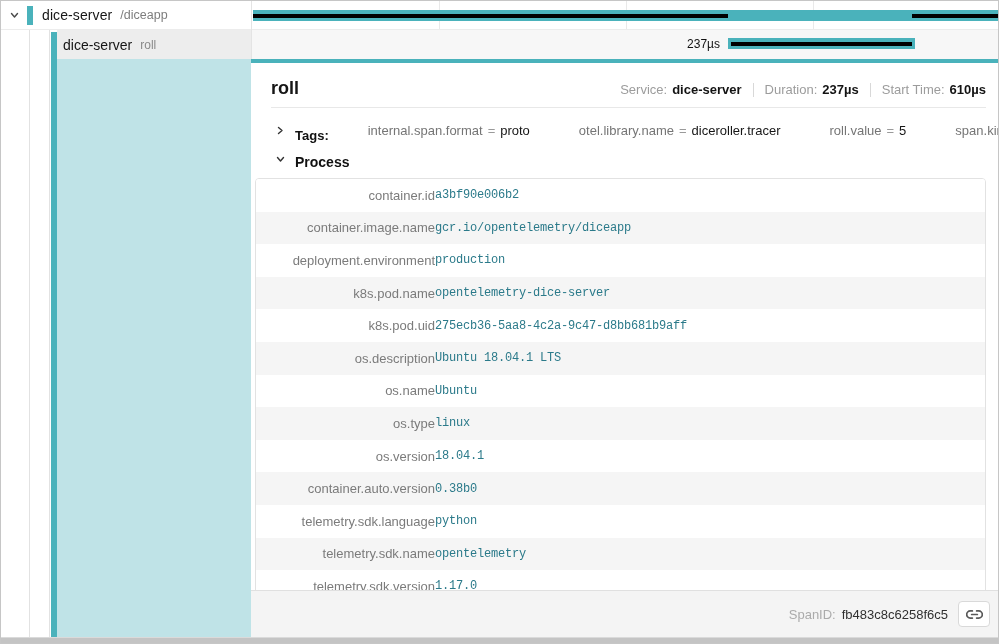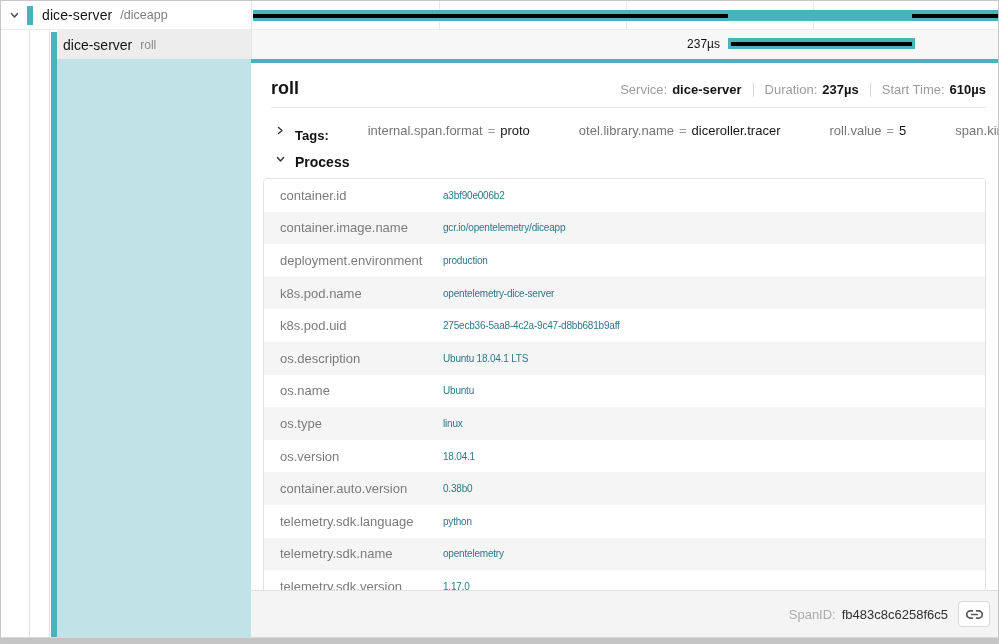--- a/index.html
+++ b/index.html
@@ -55,25 +55,25 @@
   .tagsrow { display:flex; align-items:center; padding:9px 14px 1px 16px; font-size:13px; }
   .tags-label { font-weight:700; color:#111; margin:11px 12px 0 9px; }
   .tag-item { display:flex; align-items:center; color:#757575; white-space:nowrap;padding-left:27px; }
   .tag-eq { color:#9a9a9a; margin:0 5px; }
   .tag-val { color:#161616; }
   .tag-sep { width:1px; height:16px; background:#dcdcdc; margin:0 11px; }
 
   .procrow { display:flex; align-items:flex-start; padding:10px 14px 7px 16px; }
   .proc-label { font-weight:700; font-size:14px; color:#111; margin-left:9px; }
 
-  .ptable { margin:1px 14px 0 12px; border:1px solid #e2e2e2; border-radius:4px; overflow:hidden; background:#fff; }
+  .ptable { margin:1px 14px 0 4px; border:1px solid #e2e2e2; border-radius:4px; overflow:hidden; background:#fff;text-align:right; }
   .prow { display:flex; align-items:center; height:32.6px; background:#fff; }
   .prow:nth-child(even) { background:#f5f5f5; }
   .pkey { width:179px; padding-left:16px; font-size:13px; color:#7b7b7b; flex-shrink:0; }
-  .pval { font-family:Liberation Sans, sans-serif; font-size:10px; color:#2b7a8a; letter-spacing:-.2px; }
+  .pval { font-family:Liberation Mono, monospace; font-size:12px; color:#2b7a8a; letter-spacing:-.2px; }
 
   .dfooter { height:47px; background:#f4f4f4; border-top:1px solid #e0e0e0; flex-shrink:0;
              display:flex; align-items:center; justify-content:flex-end; padding-right:10px; font-size:13px; }
   .sp-label { color:#ababab; }
   .sp-value { color:#303030; margin-left:6px; }
   .link-btn { width:32px; height:26px; margin-left:10px; background:#fff; border:1px solid #d9d9d9; border-radius:4px;
               display:flex; align-items:center; justify-content:center; cursor:pointer; }
 
   .bottom-band { position:absolute; left:0; right:0; bottom:0; height:6px; background:#c4c4c4;
                  border-top:1px solid #dadada; z-index:6; }

